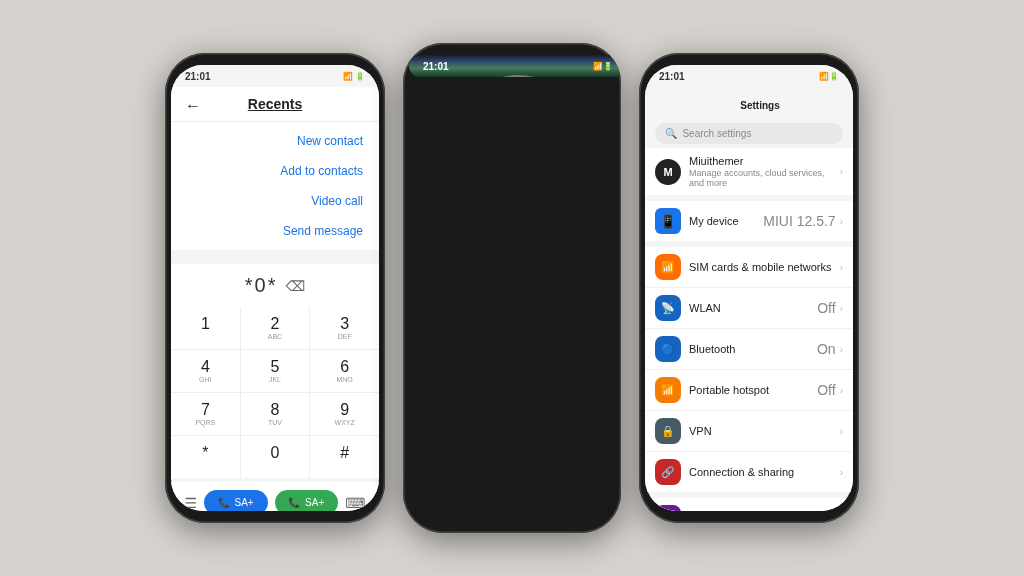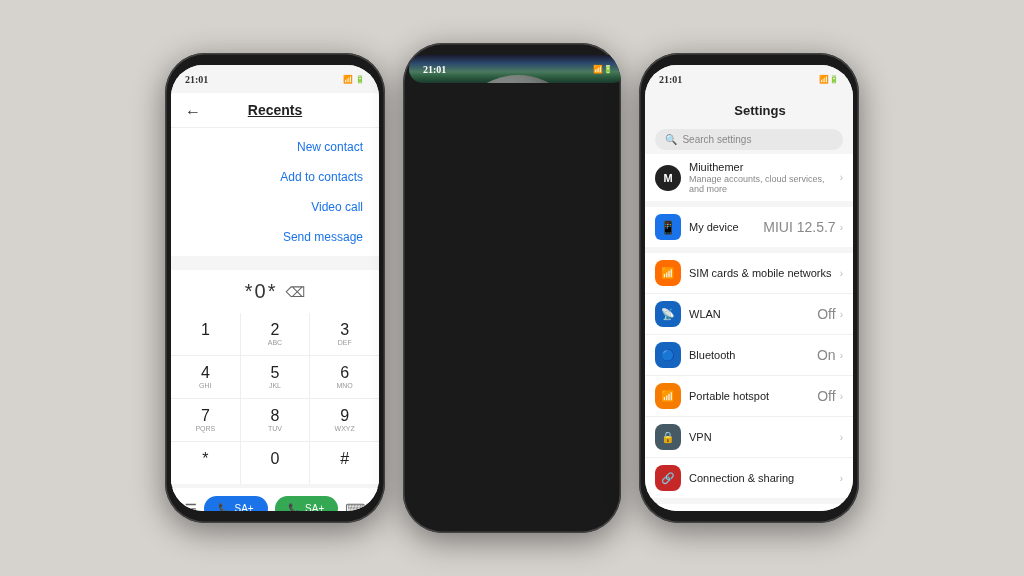--- a/index.html
+++ b/index.html
@@ -30,30 +30,29 @@
     .phone-screen {
       position: absolute;
       top: 12px; left: 6px; right: 6px; bottom: 12px;
       border-radius: 32px;
       overflow: hidden;
       background: #fff;
     }
 
     
     .status-bar {
-      height: 28px;
+      height: 22px;
       background: inherit;
       display: flex;
       align-items: center;
       justify-content: space-between;
       padding: 1px 14px;
       font-size: 9px;
       color: #333;
       position: relative;
-      font-family: Liberation Serif, serif;
     }
     .status-time { font-weight: 600; font-size: 10px; }
     .status-icons { display: flex; gap: 2px; align-items: center; font-size: 8px; }
 
     
     .phone1-screen { background: #f5f5f5; }
 
     .recents-header {
       background: #fff;
       padding: 8px 14px 8px 14px;
@@ -152,21 +151,21 @@
     .home-status-time { color: #fff; }
 
     
     .phone3-screen { background: #f5f5f5; }
 
     .settings-header {
       background: #f5f5f5;
       padding: 8px 14px 6px;
       text-align: center;
     }
-    .settings-title { font-size: 13px; font-weight: 600; color: #222; margin-left: 22px; }
+    .settings-title { font-size: 10px; font-weight: 600; color: #222; margin-left: 22px; }
 
     .settings-search {
       margin: 4px 10px;
       background: #e8e8e8;
       border-radius: 20px;
       padding: 5px 10px;
       display: flex;
       align-items: center;
       gap: 5px;
     }

